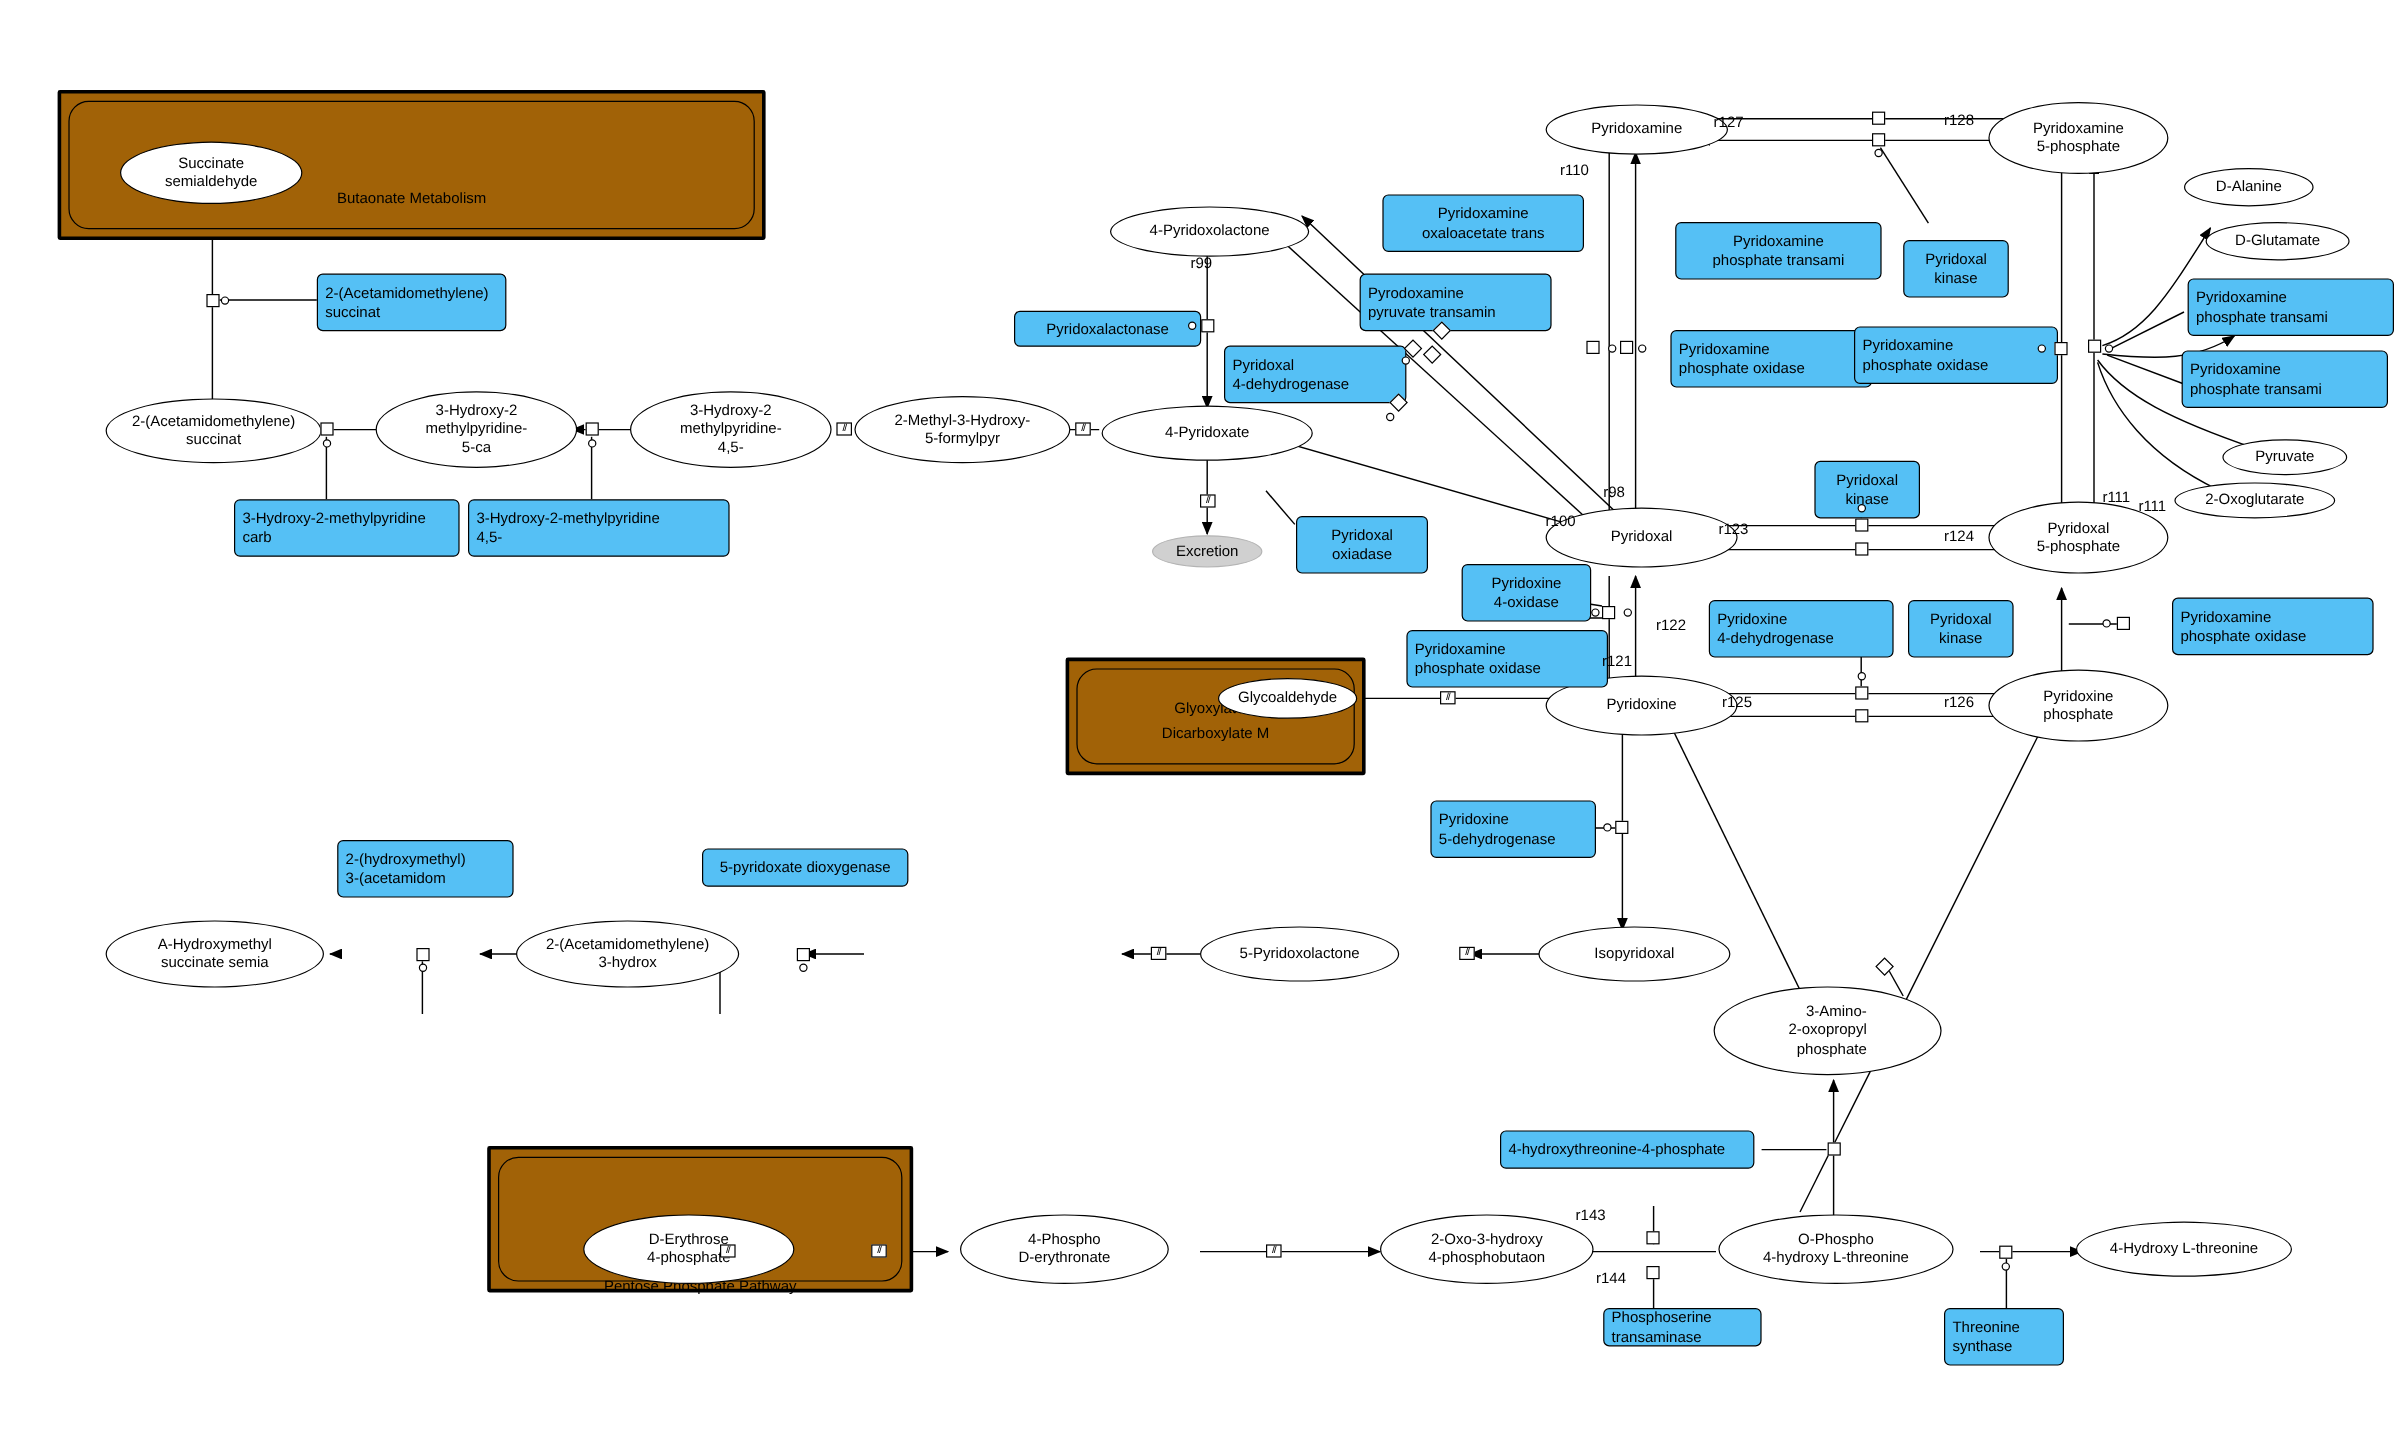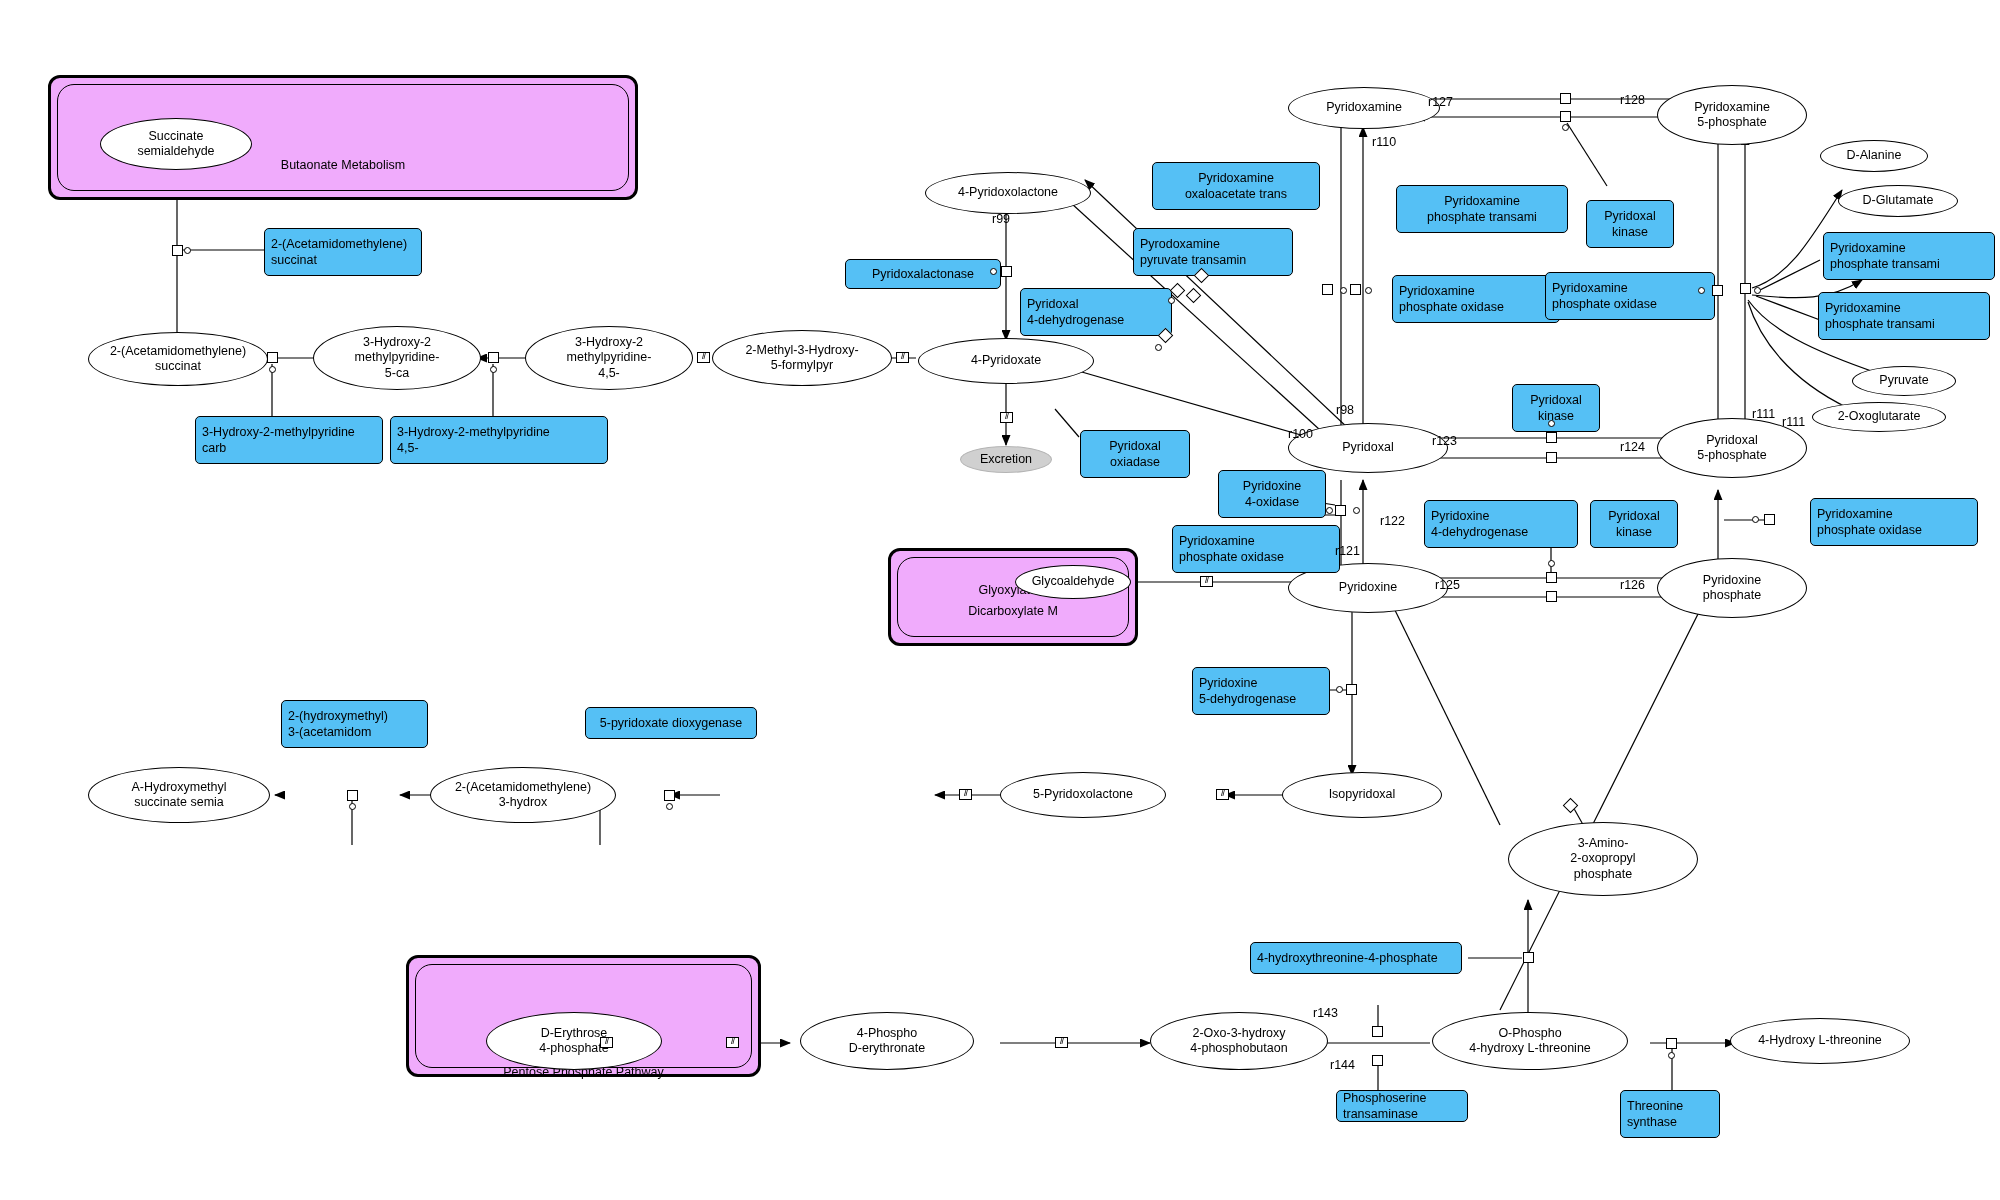--- a/index.html
+++ b/index.html
@@ -14,21 +14,21 @@
         box-sizing:border-box;padding:2px 4px;}
   .node.excretion{background:#d0d0d0;border:1px solid #b4b4b4;}
 
   
   .enz{position:absolute;display:flex;align-items:center;justify-content:center;
        text-align:center;background:#55c0f5;border:1px solid #000;border-radius:5px;
        font-size:12.5px;color:#000;line-height:1.3;box-sizing:border-box;padding:3px 6px;}
   .enz.left{justify-content:flex-start;text-align:left;}
 
   
-  .comp{position:absolute;border:3px solid #000;border-radius:12px;background:#f0abfc;box-sizing:border-box;}
+  .comp{position:absolute;border:3px solid #000;border-radius:2px;background:#a16207;box-sizing:border-box;}
   .comp .inner{position:absolute;left:6px;top:6px;right:6px;bottom:6px;
                border:1px solid #000;border-radius:17px;box-sizing:border-box;}
   .comp .clabel{position:absolute;text-align:center;font-size:12.5px;color:#000;line-height:1.25;}
 
   
   .sq{position:absolute;width:11px;height:11px;border:1px solid #000;background:#fff;box-sizing:border-box;}
   .circ{position:absolute;width:7px;height:7px;border:1px solid #000;border-radius:50%;background:#fff;box-sizing:border-box;}
   .sq.rot{transform:rotate(45deg);}
   .brk{position:absolute;width:13px;height:11px;border:1px solid #000;background:#fff;
        box-sizing:border-box;font-size:9px;color:#000;line-height:9px;text-align:center;overflow:hidden;}
@@ -207,21 +207,21 @@
 succinate semia</div>
 
   <div class="node" style="left:430px;top:767px;width:186px;height:56px;white-space:pre-line;">2-(Acetamidomethylene)
 3-hydrox</div>
 
 
   <div class="node" style="left:1000px;top:772px;width:166px;height:46px;">5-Pyridoxolactone</div>
 
   <div class="node" style="left:1282px;top:772px;width:160px;height:46px;">Isopyridoxal</div>
 
-  <div class="node" style="left:1508px;top:822px;width:190px;height:74px;white-space:pre-line;">3-Amino-
+  <div class="node" style="left:1428px;top:822px;width:190px;height:74px;white-space:pre-line;text-align:right;">3-Amino-
 2-oxopropyl
 phosphate</div>
 
   <div class="node" style="left:486px;top:1012px;width:176px;height:58px;white-space:pre-line;">D-Erythrose
 4-phosphate</div>
 
   <div class="node" style="left:800px;top:1012px;width:174px;height:58px;white-space:pre-line;">4-Phospho
 D-erythronate</div>
 
   <div class="node" style="left:1150px;top:1012px;width:178px;height:58px;white-space:pre-line;">2-Oxo-3-hydroxy
@@ -398,21 +398,21 @@
   <div class="sq" style="left:1666px;top:1038px;"></div>
   <div class="circ" style="left:1668px;top:1052px;"></div>
 
   <div class="brk" style="left:600px;top:1037px;">
       <i>//</i>
     </div>
 
   <div class="rid" style="left:992px;top:212px;">r99</div>
   <div class="rid" style="left:1336px;top:403px;">r98</div>
   <div class="rid" style="left:1288px;top:403px;margin-top:24px;">r100</div>
-  <div class="rid" style="left:1348px;top:135px;padding-left:24px;">r110</div>
+  <div class="rid" style="left:1276px;top:135px;padding-left:24px;">r110</div>
   <div class="rid" style="left:1428px;top:95px;">r127</div>
   <div class="rid" style="left:1620px;top:93px;">r128</div>
   <div class="rid" style="left:1432px;top:434px;">r123</div>
   <div class="rid" style="left:1620px;top:440px;">r124</div>
   <div class="rid" style="left:1335px;top:544px;">r121</div>
   <div class="rid" style="left:1380px;top:514px;">r122</div>
   <div class="rid" style="left:1435px;top:578px;">r125</div>
   <div class="rid" style="left:1620px;top:578px;">r126</div>
   <div class="rid" style="left:1752px;top:407px;">r111</div>
   <div class="rid" style="left:1782px;top:415px;">r111</div>

